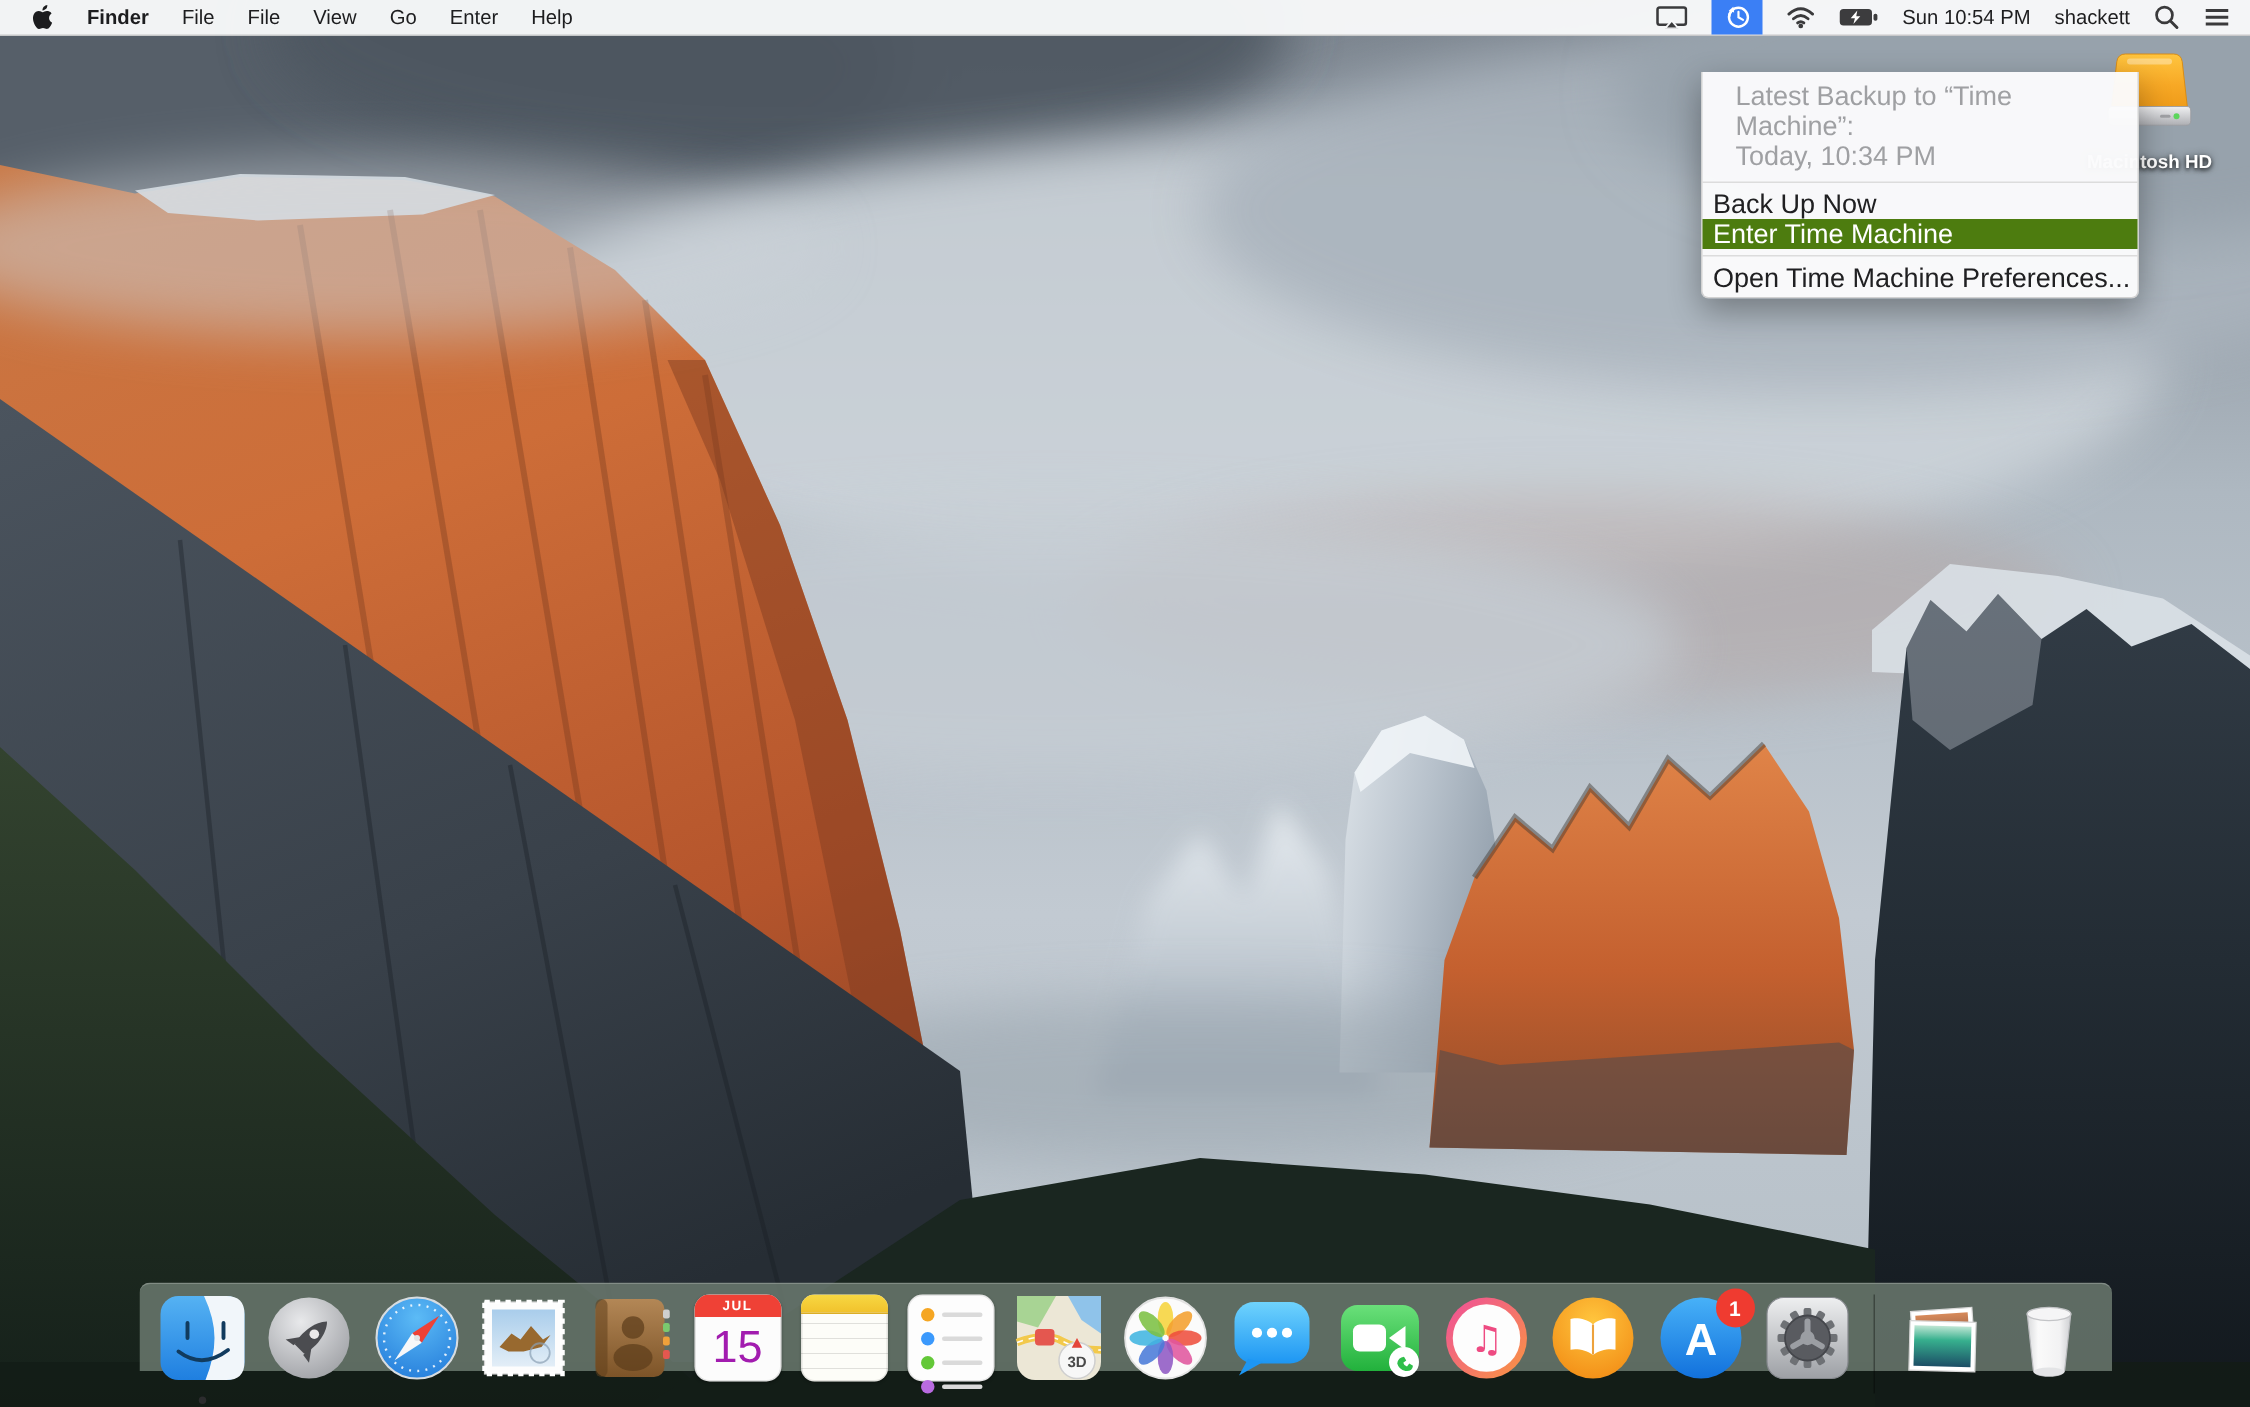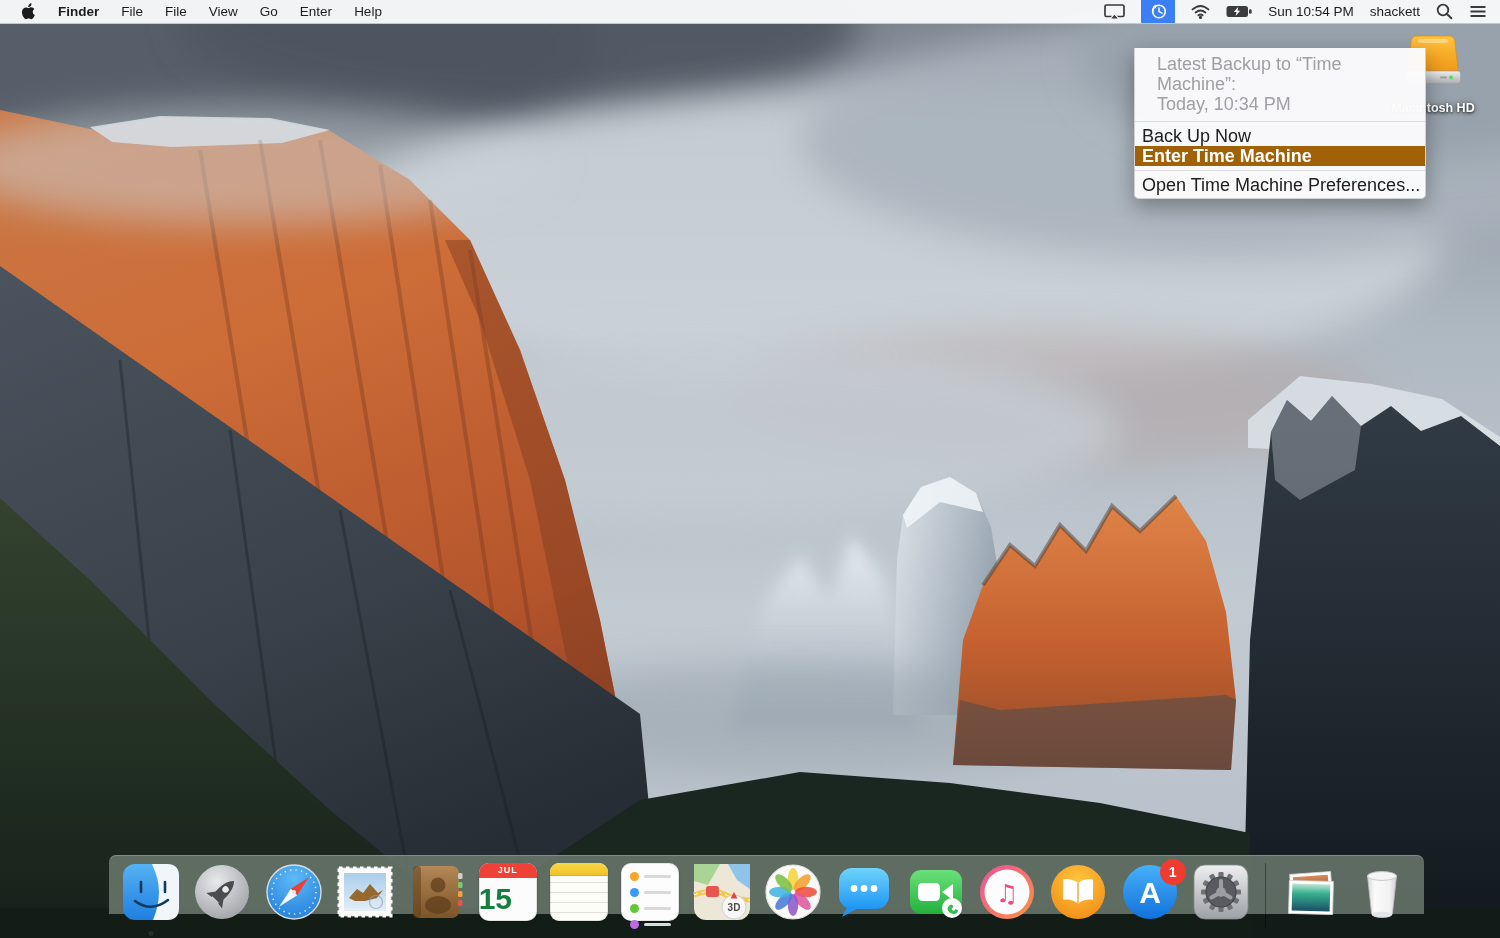--- a/index.html
+++ b/index.html
@@ -24,50 +24,50 @@
   .mb-text { white-space:nowrap; }
 
   
   .tm-menu { position:absolute; top:24px; left:1134px; width:292px; z-index:55;
     background:rgba(251,251,252,0.97); border:1px solid rgba(0,0,0,0.16); border-top:none;
     border-radius:0 0 5px 5px; box-shadow:0 8px 22px rgba(0,0,0,0.33);
     font-size:18px; color:#202022; padding-bottom:3px;margin-top:24px; }
   .tm-status { padding:6px 12px 3px 22px; color:#9fa0a3; line-height:20px; }
   .tm-sep { height:1px; background:#dcdcdc; margin:4px 0; }
   .tm-item { height:20px; line-height:20px; padding-left:7px; cursor:default; }
-  .tm-item.selected { background:#a16207; color:#ffffff;font-weight:bold; }
+  .tm-item.selected { background:#4d7c0f; color:#ffffff; }
 
   
   .drive { position:absolute; width:122px; text-align:center; z-index:10; }
   .drive-mhd { left:1372px; top:28px; }
   .drive-tm  { left:1372px; top:148px; }
   .drive svg { display:block; margin:0 auto; }
   .drive-label { margin-top:11px; font-size:12.5px; font-weight:bold; color:#ffffff;
     text-shadow:0 1px 3px rgba(0,0,0,0.85), 0 0 6px rgba(0,0,0,0.4); white-space:nowrap; }
 
   
-  .dock { position:absolute; left:109px; top:855px; width:1315px; height:59px; z-index:40;
+  .dock { position:absolute; left:93px; top:855px; width:1315px; height:59px; z-index:40;
     background:rgba(110,124,113,0.82); border-radius:7px 7px 0 0;
     border-top:1px solid rgba(255,255,255,0.22);
     display:flex; align-items:flex-start; justify-content:space-between; padding:7px 13px 0 13px; }
   .di { position:relative; width:58px; height:58px; flex:0 0 auto; }
   .di > svg { position:absolute; inset:0; }
   .dock-sep { width:1px; height:66px; background:rgba(0,0,0,0.35); margin:0 2px; align-self:flex-start; flex:0 0 auto; }
   .run-dot { position:absolute; left:50%; bottom:-15px; transform:translateX(-50%);
     width:5px; height:5px; border-radius:50%; background:#2c2c2e; }
   .badge { position:absolute; top:-4px; right:-7px; width:26px; height:26px; border-radius:50%;
     background:#ef3b30; color:#fff; font-size:14px; font-weight:bold;
     display:flex; align-items:center; justify-content:center; z-index:2; }
 
   
   .cal { position:absolute; inset:0; background:#fcfcfc; border-radius:10px; overflow:hidden;
     box-shadow:inset 0 0 0 1px rgba(0,0,0,0.1), 0 1px 2px rgba(0,0,0,0.25); }
   .cal-month { height:15px; background:#ef4136; color:#fff; font-size:9px; font-weight:bold;
     text-align:center; line-height:15px; letter-spacing:1px; }
-  .cal-day { font-size:30px; color:#15803d; line-height:42px;font-weight:bold; }
+  .cal-day { font-size:30px; color:#a21caf; text-align:center; line-height:42px; }
 
   
   .notes { position:absolute; inset:0; border-radius:9px; overflow:hidden;
     background:repeating-linear-gradient(#fdfdf8 0 9px, #e0e0db 9px 10px);
     box-shadow:inset 0 0 0 1px rgba(0,0,0,0.1), 0 1px 2px rgba(0,0,0,0.25); }
   .notes-top { height:13px; background:linear-gradient(#f8d843,#f1c22c); border-bottom:1px solid #dcae24; }
 
   
   .rem { position:absolute; inset:0; background:#fdfdfd; border-radius:10px; padding:9px 8px 0 9px;
     box-shadow:inset 0 0 0 1px rgba(0,0,0,0.09), 0 1px 2px rgba(0,0,0,0.25); }

